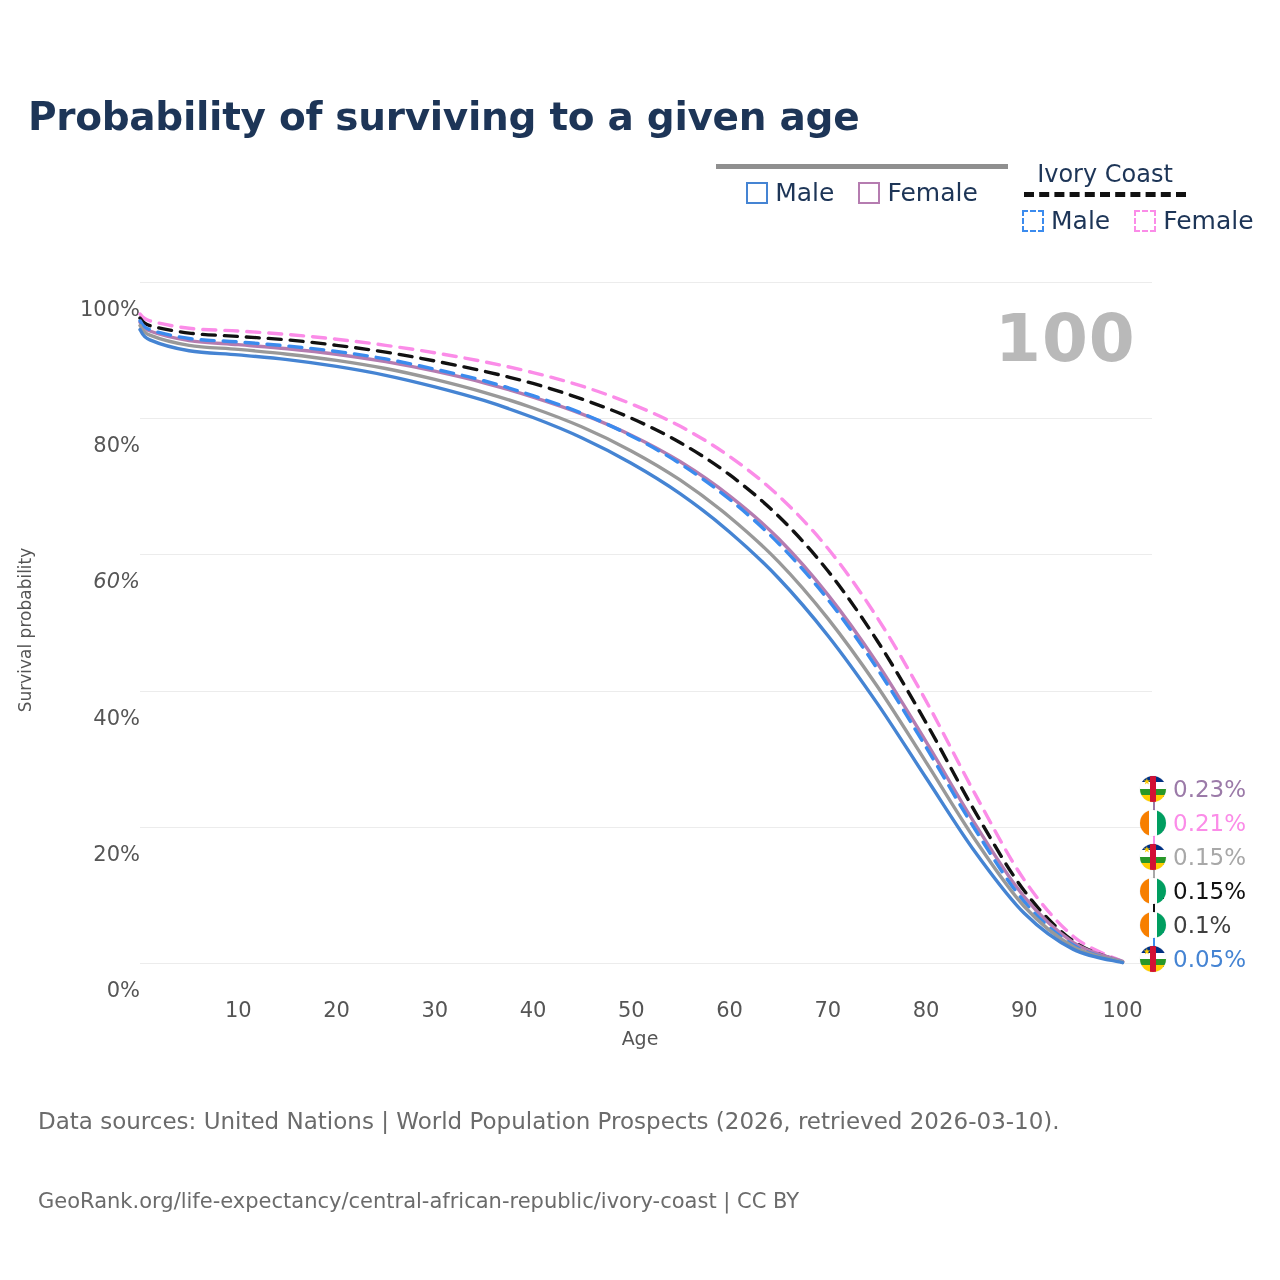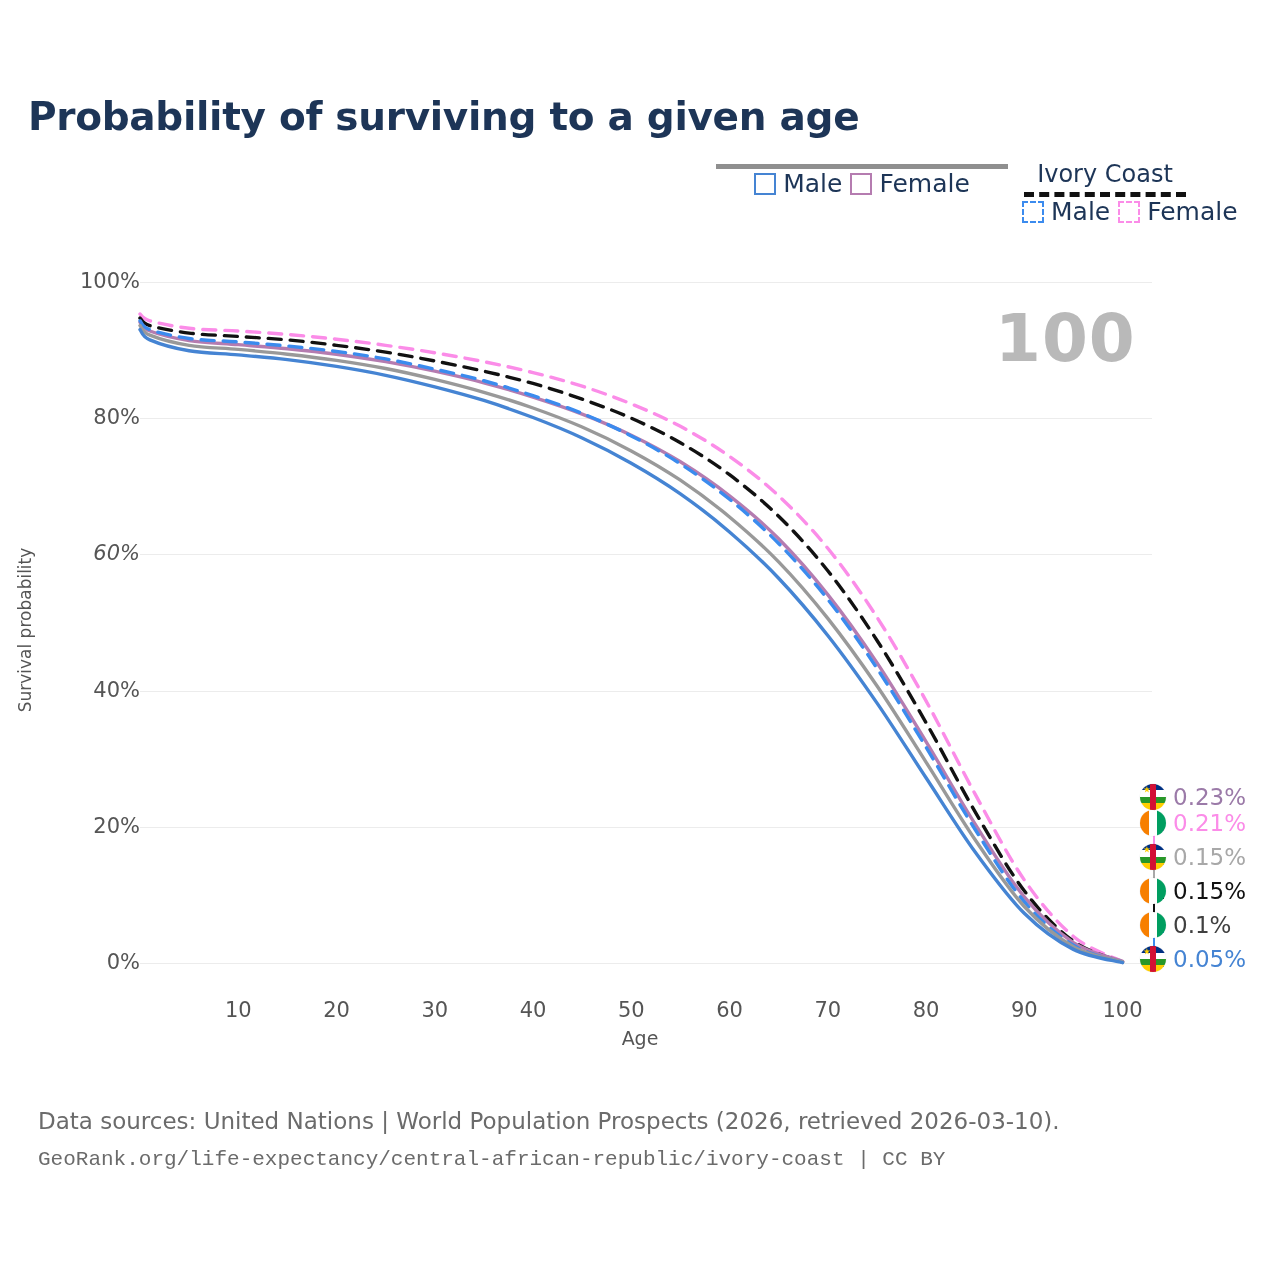--- a/index.html
+++ b/index.html
@@ -23,21 +23,21 @@
   }
   .lg-group{position:absolute;top:0;}
   .lg-title{
     font-size:24px;color:#1d3557;white-space:nowrap;
     font-family:"DejaVu Sans", sans-serif;
     text-align:center;
   }
   .lg-rule{height:0;margin-top:4px;}
   .lg-rule.solid{border-top:5px solid #8f8f8f;}
   .lg-rule.dashed{border-top:5px dashed #111111;}
-  .lg-items{display:flex;gap:8px;align-items:center;justify-content:center;}
+  .lg-items{display:flex;gap:24px;margin-top:9px;align-items:center;justify-content:center;}
   .lg-item{display:flex;align-items:center;gap:7px;}
   .sw{width:22px;height:22px;background:#fff;box-sizing:border-box;}
   .sw.s-blue{border:2.5px solid #4584d3;}
   .sw.s-purple{border:2.5px solid #b57cb0;}
   .sw.d-blue{border:2.5px dashed #3b8bee;}
   .sw.d-pink{border:2.5px dashed #fb8ce8;}
   .lg-label{font-size:25px;color:#1d3557;white-space:nowrap;}
 
   
   #plot-wrap{position:absolute;left:0;top:0;width:1280px;height:1280px;}
@@ -47,21 +47,21 @@
     transform-origin:center center;
     text-align:center;
     font-size:17px;color:#555;
   }
   #x-axis-title{
     position:absolute;left:540px;top:1027px;width:200px;
     text-align:center;font-size:19px;color:#555;
   }
   .ytick{
     position:absolute;right:1140px;width:120px;text-align:right;
-    font-size:21px;color:#555;transform:translateY(-13px);
+    font-size:21px;color:#555;transform:translateY(-13px);margin-top:28px;
   }
   .xtick{
     position:absolute;top:998px;width:80px;text-align:center;
     font-size:21px;color:#555;transform:translateX(-40px);
   }
   .gridline{
     position:absolute;left:140px;width:1012px;height:1px;background:#ececec;
   }
   #watermark{
     position:absolute;left:995px;top:300px;
@@ -163,21 +163,21 @@
   <svg id="leaders" width="1280" height="1280" style="position:absolute;left:0;top:0;pointer-events:none;">
       <path d="M 1146 961.5699 L 1154 961.5699 L 1154 796 L 1164 796" fill="none" stroke="#9b7aa8" stroke-width="2"></path>
       <path d="M 1146 961.9785 L 1154 961.9785 L 1154 830 L 1164 830" fill="none" stroke="#fb8ce8" stroke-width="2"></path>
       <path d="M 1146 961.4337 L 1154 961.4337 L 1154 864 L 1164 864" fill="none" stroke="#a8a8a8" stroke-width="2"></path>
       <path d="M 1146 962.319 L 1154 962.319 L 1154 898 L 1164 898" fill="none" stroke="#111111" stroke-width="2"></path>
       <path d="M 1146 961.9785 L 1154 961.9785 L 1154 932 L 1164 932" fill="none" stroke="#3b8bee" stroke-width="2"></path>
       <path d="M 1146 962.6595 L 1154 962.6595 L 1154 966 L 1164 966" fill="none" stroke="#4584d3" stroke-width="2"></path>
     </svg>
 
   <div id="end-labels">
-      <div class="end-row" style="top: 8px; text-align: right;">
+      <div class="end-row" style="top: 0px; text-align: right;">
         <span class="flag flag-car"></span>
         <span class="end-val" style="color: rgb(155, 122, 168);">0.23%</span>
       </div>
       <div class="end-row" style="top: 34px;">
         <span class="flag flag-ci"></span>
         <span class="end-val" style="color: rgb(251, 140, 232);">0.21%</span>
       </div>
       <div class="end-row" style="top: 68px;">
         <span class="flag flag-car"></span>
         <span class="end-val" style="color: rgb(168, 168, 168);">0.15%</span>
@@ -191,13 +191,13 @@
         <span class="end-val" style="color: #404040;">0.1%</span>
       </div>
       <div class="end-row" style="top: 170px;">
         <span class="flag flag-car"></span>
         <span class="end-val" style="color: rgb(69, 132, 211);">0.05%</span>
       </div>
     </div>
 </div>
 
 <div style="position:absolute;left:38px;top:1108px;font-size:23px;color:#6b6b6b;">Data sources: United Nations | World Population Prospects (2026, retrieved 2026-03-10).</div>
-<div style="position:absolute;left:38px;top:1148px;font-size:21px;color:#6b6b6b;font-family:Liberation Mono, monospace;">GeoRank.org/life-expectancy/central-african-republic/ivory-coast | CC BY</div>
+<div style="position:absolute;left:38px;top:1189px;font-size:21px;color:#6b6b6b;">GeoRank.org/life-expectancy/central-african-republic/ivory-coast | CC BY</div>
 
 </body></html>

